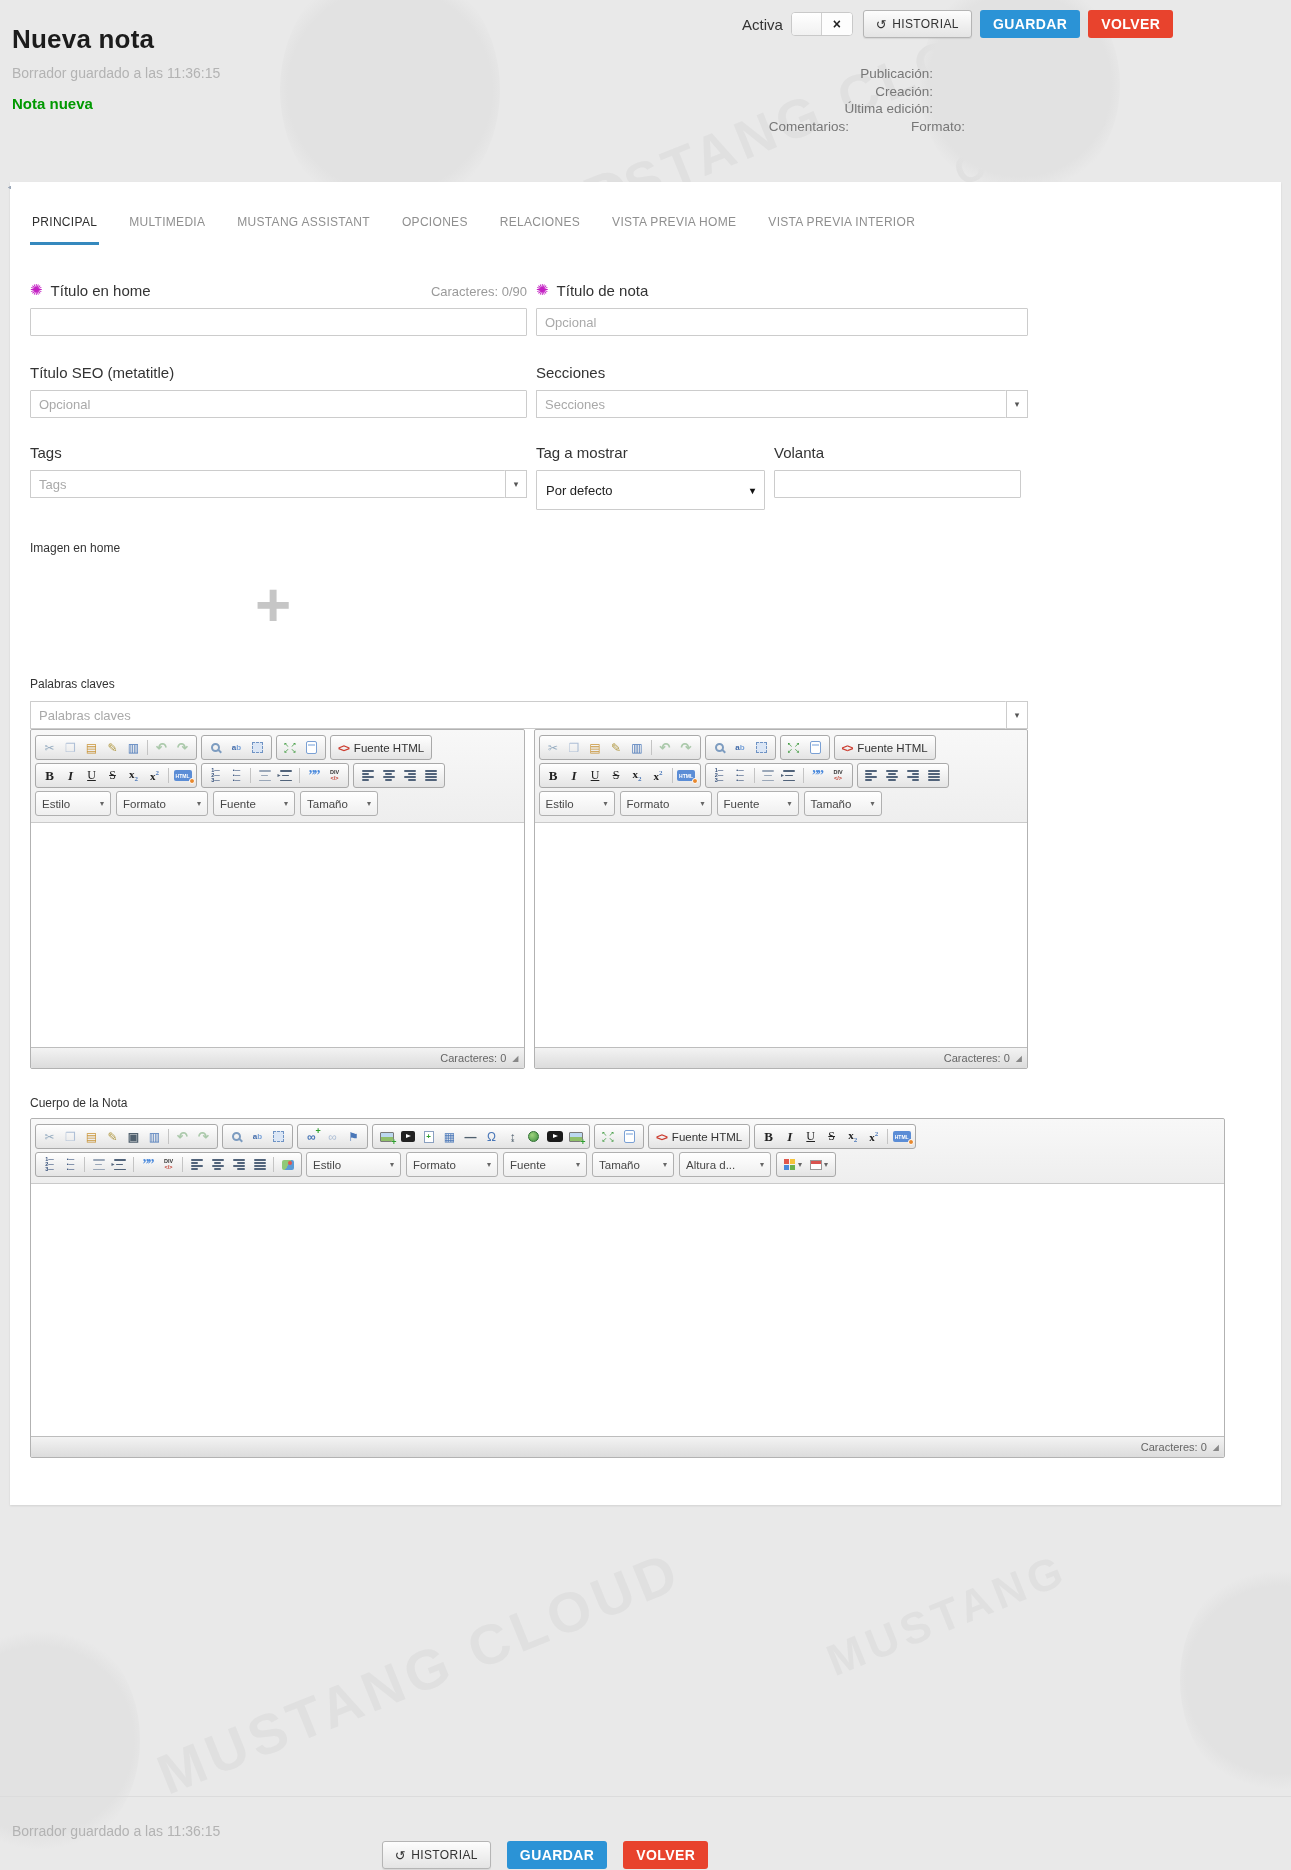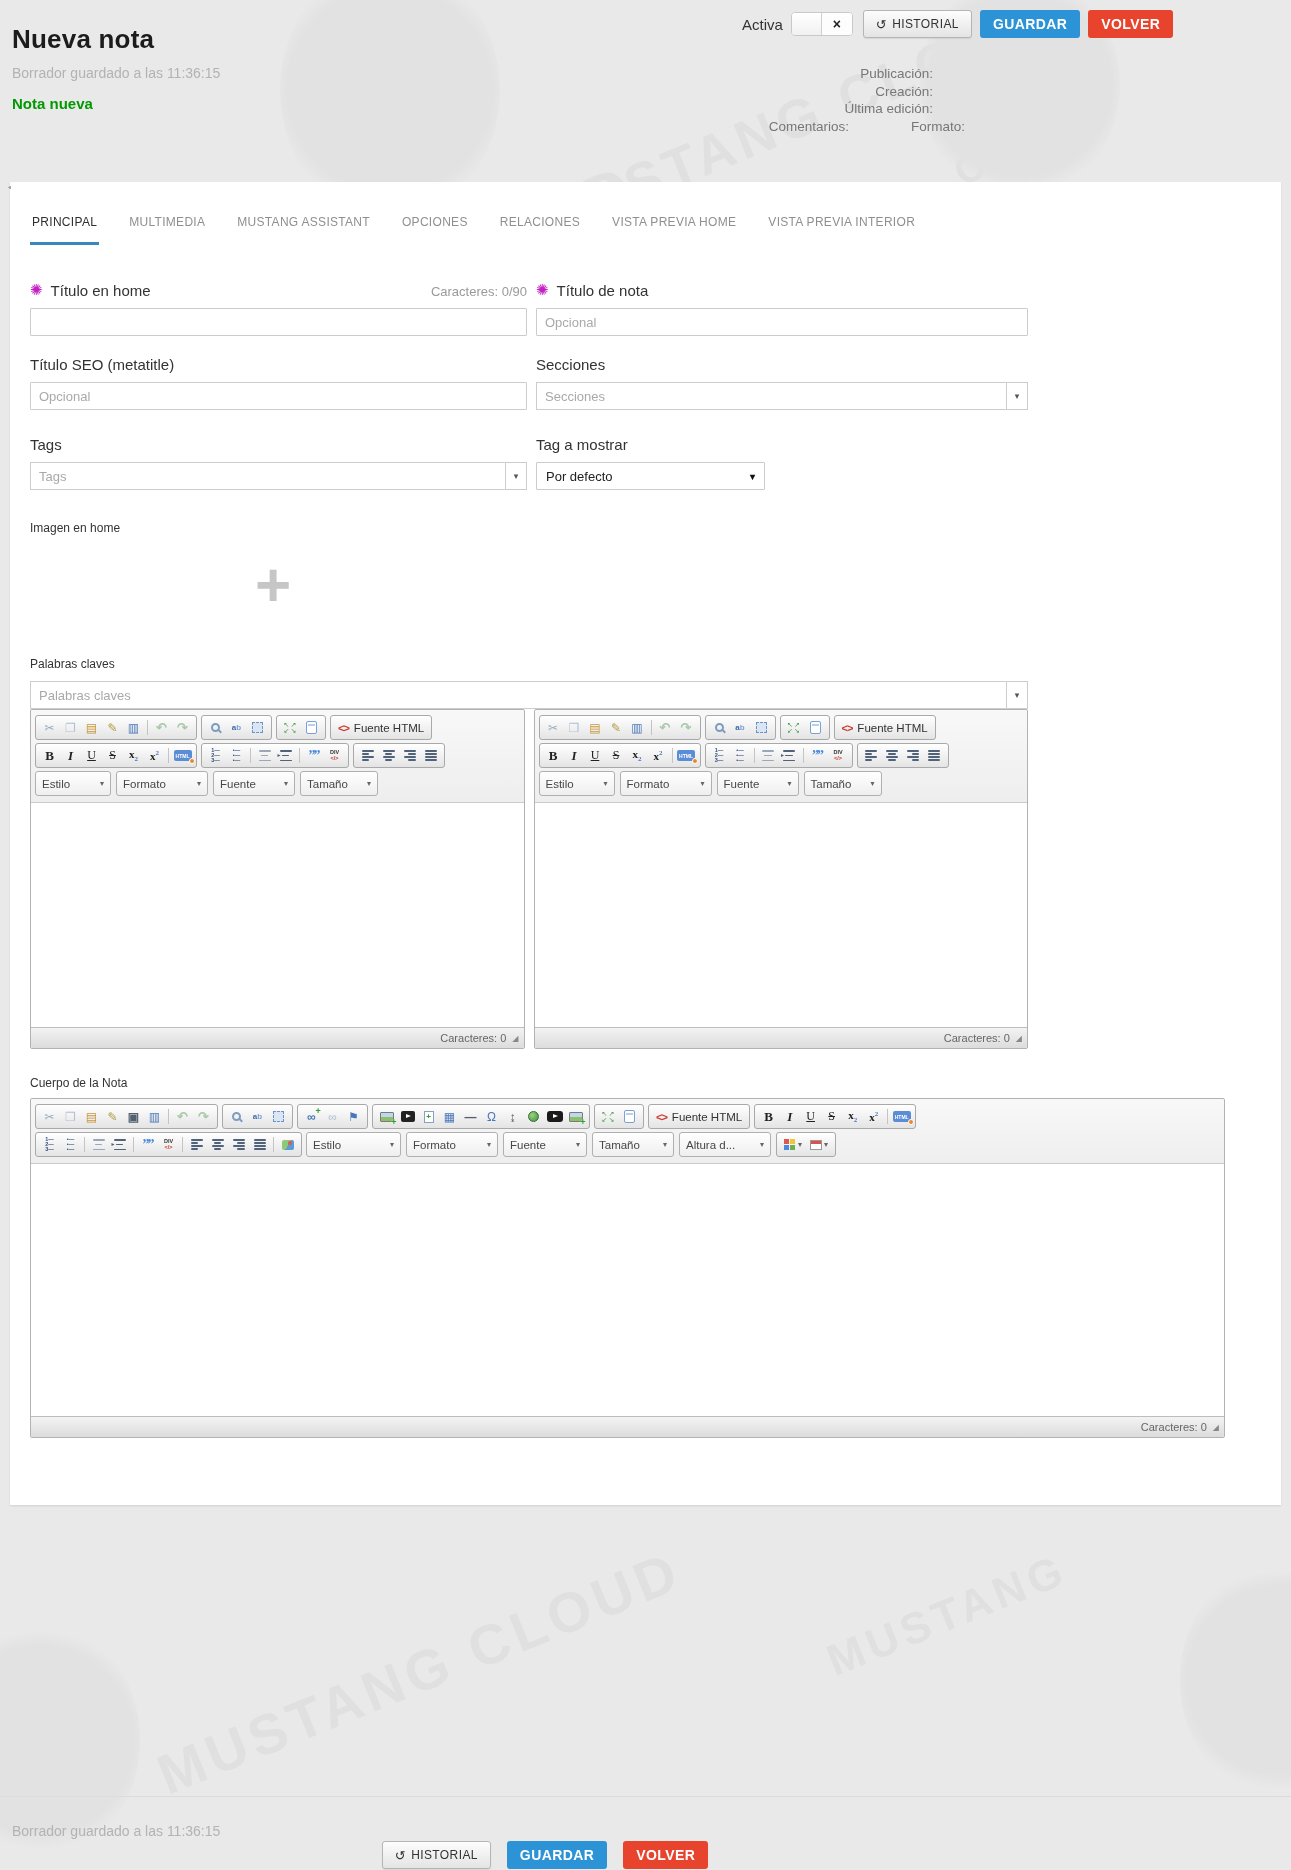--- a/index.html
+++ b/index.html
@@ -50,25 +50,25 @@
   .counter { font-size:13px; color:#9a9a9a; }
   .txt { width:100%; height:28px; border:1px solid #ccc; border-radius:1px; padding:0 8px; font-size:13px; color:#333; background:#fff; outline:none; font-family:"Liberation Sans",sans-serif; }
   .txt::placeholder { color:#a9a9a9; }
   .combo { display:flex; width:100%; }
   .combo .txt { flex:1; border-right:none; }
   .combo .dd-btn { width:22px; height:28px; border:1px solid #ccc; background:#fff; display:flex; align-items:center; justify-content:center; font-size:9px; color:#555; cursor:pointer; }
   .frow { display:flex; gap:9px; }
   .fcol { width:497px; }
   .fcol2 { width:492px; }
   .r1 { margin-top:36px; }
-  .r2 { margin-top:20px; }
+  .r2 { margin-top:28px; }
   .r3 { margin-top:26px; }
   .fcol-sm { width:229px; }
   .fcol-sm2 { width:247px; }
-  .select-fake { width:100%; height:28px; border:1px solid #ccc; border-radius:1px; background:#fff; display:flex; align-items:center; justify-content:space-between; padding:0 9px; font-size:13px; color:#222; cursor:pointer; }
+  .select-fake { width:100%; height:40px; border:1px solid #ccc; border-radius:1px; background:#fff; display:flex; align-items:center; justify-content:space-between; padding:0 9px; font-size:13px; color:#222; cursor:pointer; }
   .select-fake b { font-size:10px; color:#111; }
 
   .img-area { height:92px; margin-top:6px; }
   .img-plus { font-size:62px; font-weight:bold; color:#c6c6c6; line-height:86px; margin-left:225px; cursor:pointer; display:inline-block; }
 
   .sec-label { font-size:12px; color:#333; }
   .mt-img { margin-top:28px; }
   .mt-pal { margin-top:20px; }
   .pal-combo { margin-top:9px; }
 
@@ -275,20 +275,26 @@
         </div>
         <div class="fcol-sm">
           <div class="lbl-line">
               <span class="lbl">Tag a mostrar</span>
             </div>
           <div class="select-fake">
             <span>Por defecto</span>
               <b>▾</b>
           </div>
         </div>
+        <div class="fcol-sm2">
+          <div class="lbl-line">
+              <span class="lbl">Volanta</span>
+            </div>
+          <input class="txt" type="text" value="" style="">
+        </div>
       </div>
 
       <div class="mt-img">
         <span class="sec-label">Imagen en home</span>
         <div class="img-area">
           <span class="img-plus">+</span>
         </div>
       </div>
 
       <div class="mt-pal">

